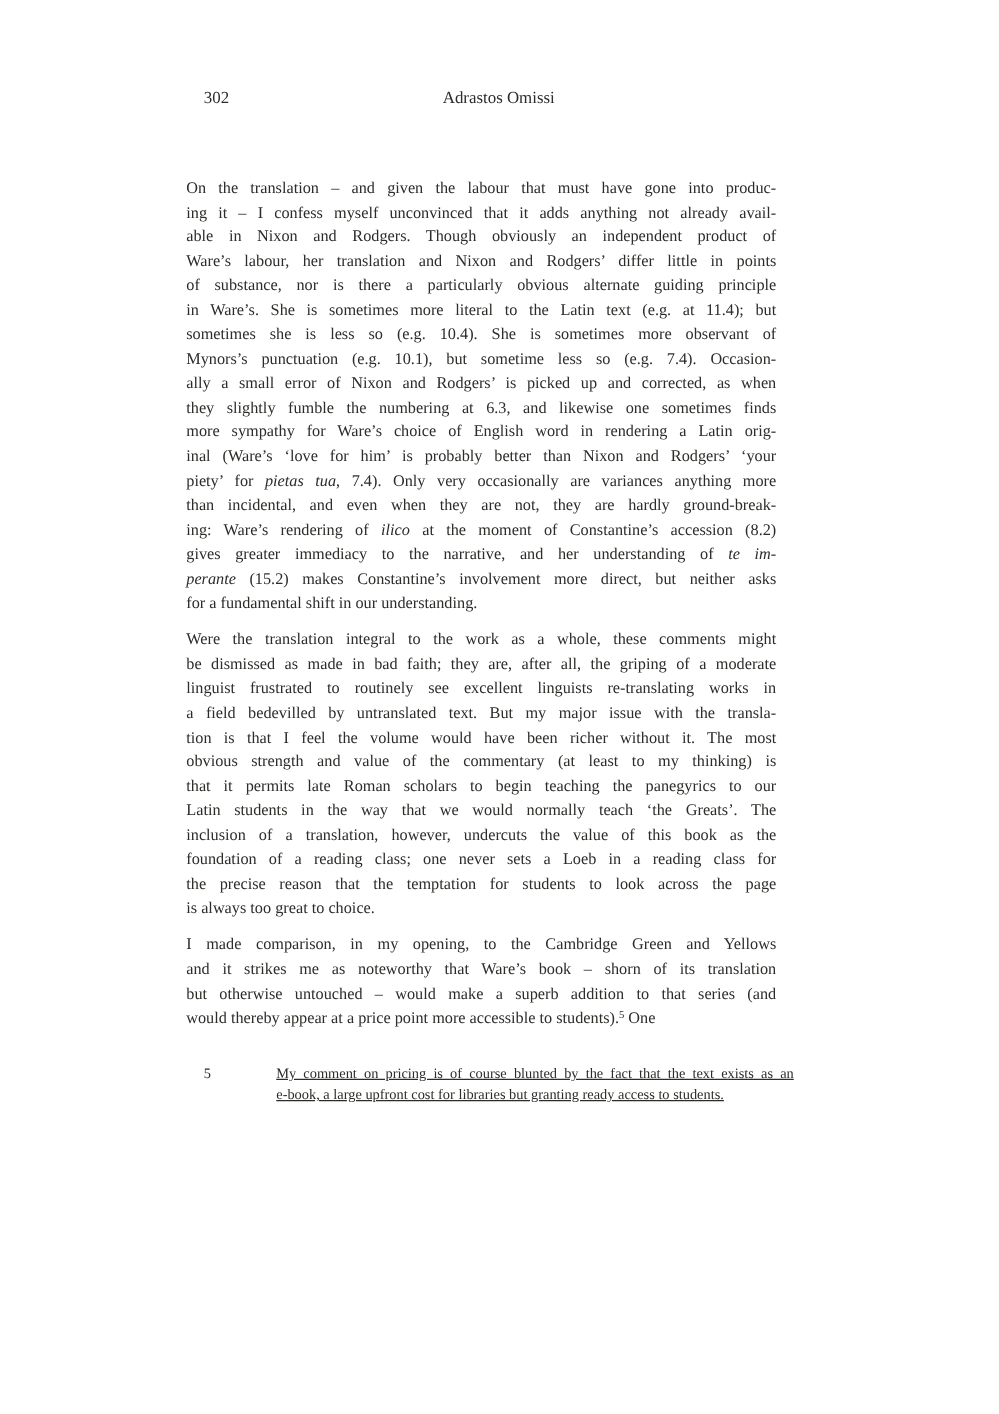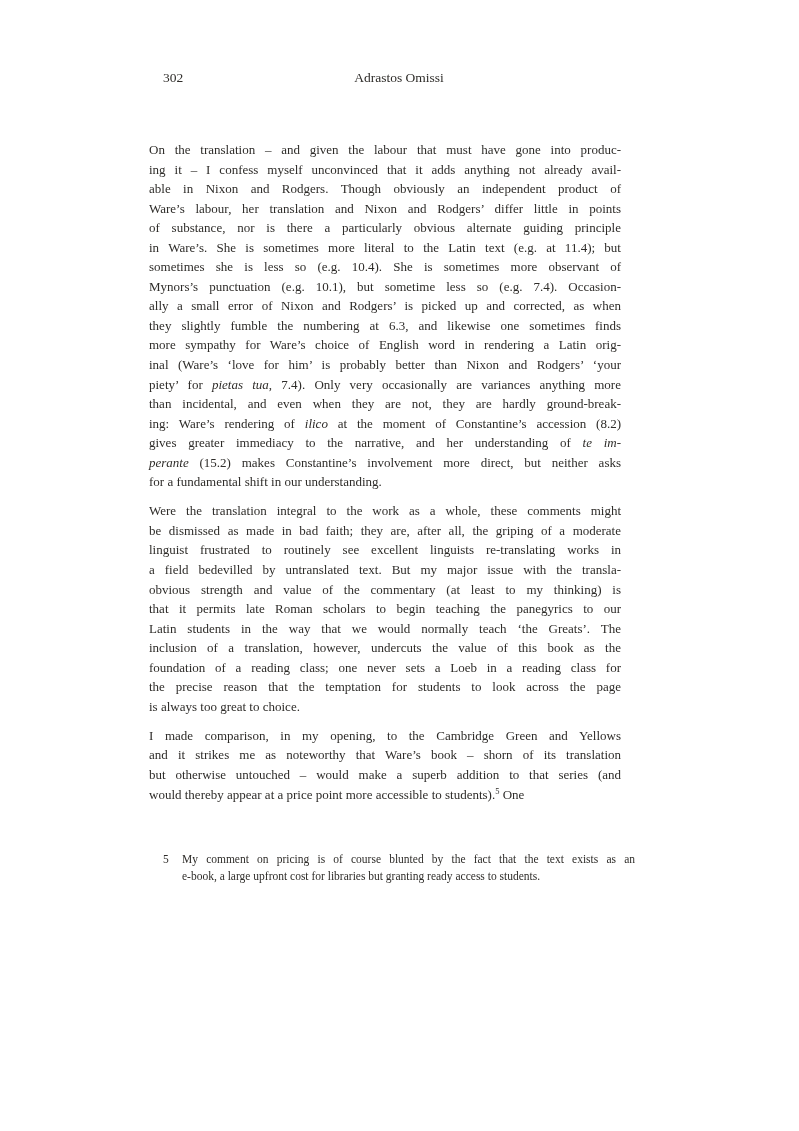--- a/index.html
+++ b/index.html
@@ -62,21 +62,21 @@
     left: 163px;
     width: 472px;
     font-size: 11.5px;
     line-height: 16.8px;
   }
   .fn-num {
     position: absolute;
     left: 0;
     top: 0;
   }
-  .fn-text { margin-left: 19px; }
+  .fn-text { margin-left: 58px; text-decoration: underline; }
 </style>
 </head>
 <body>
 
 <div class="page">
 
   <div class="running-header">
     <span class="page-num">302</span>
     <span class="running-title">Adrastos Omissi</span>
   </div>
@@ -100,20 +100,21 @@
         <div class="line">ing: Ware’s rendering of <i>ilico</i> at the moment of Constantine’s accession (8.2)</div>
         <div class="line">gives greater immediacy to the narrative, and her understanding of <i>te im-</i></div>
         <div class="line"><i>perante</i> (15.2) makes Constantine’s involvement more direct, but neither asks</div>
         <div class="line last">for a fundamental shift in our understanding.</div>
       </div>
       <div class="paragraph">
         <div class="line">Were the translation integral to the work as a whole, these comments might</div>
         <div class="line">be dismissed as made in bad faith; they are, after all, the griping of a moderate</div>
         <div class="line">linguist frustrated to routinely see excellent linguists re-translating works in</div>
         <div class="line">a field bedevilled by untranslated text. But my major issue with the transla-</div>
+        <div class="line">tion is that I feel the volume would have been richer without it. The most</div>
         <div class="line">obvious strength and value of the commentary (at least to my thinking) is</div>
         <div class="line">that it permits late Roman scholars to begin teaching the panegyrics to our</div>
         <div class="line">Latin students in the way that we would normally teach ‘the Greats’. The</div>
         <div class="line">inclusion of a translation, however, undercuts the value of this book as the</div>
         <div class="line">foundation of a reading class; one never sets a Loeb in a reading class for</div>
         <div class="line">the precise reason that the temptation for students to look across the page</div>
         <div class="line last">is always too great to choice.</div>
       </div>
       <div class="paragraph">
         <div class="line">I made comparison, in my opening, to the Cambridge Green and Yellows</div>

